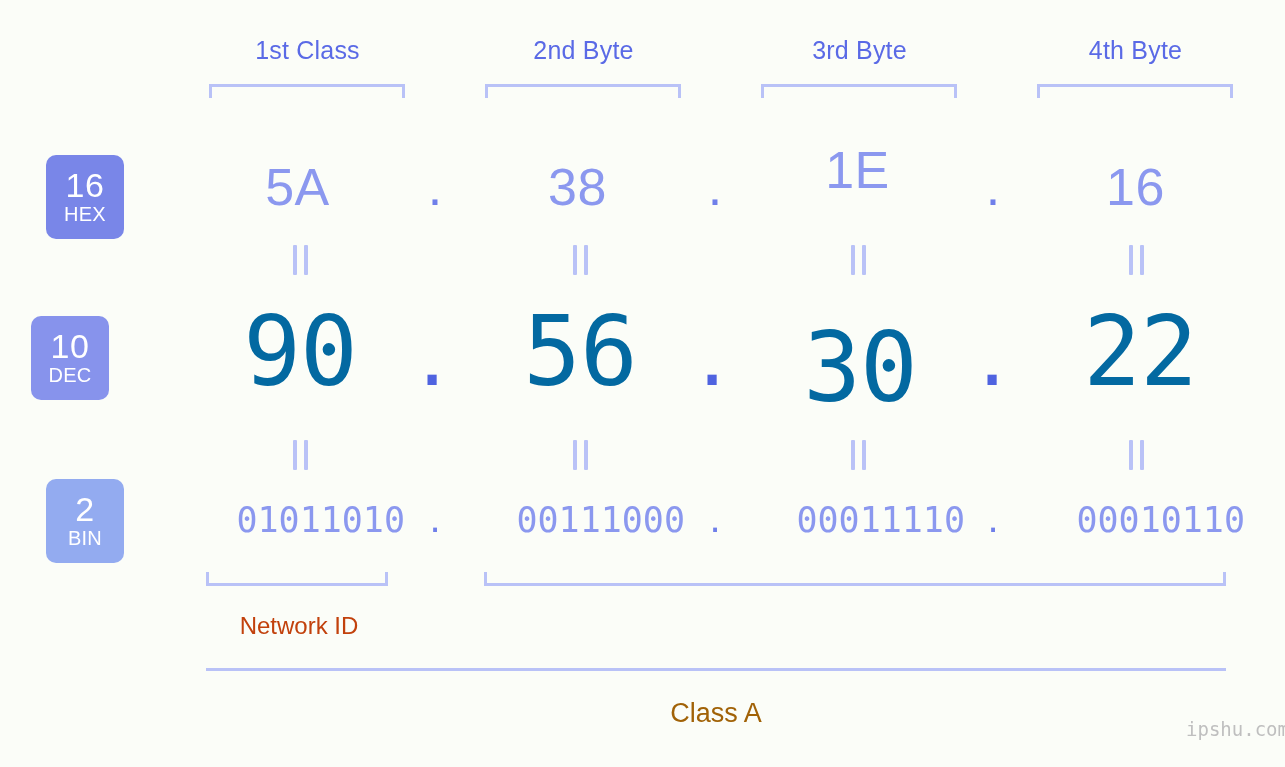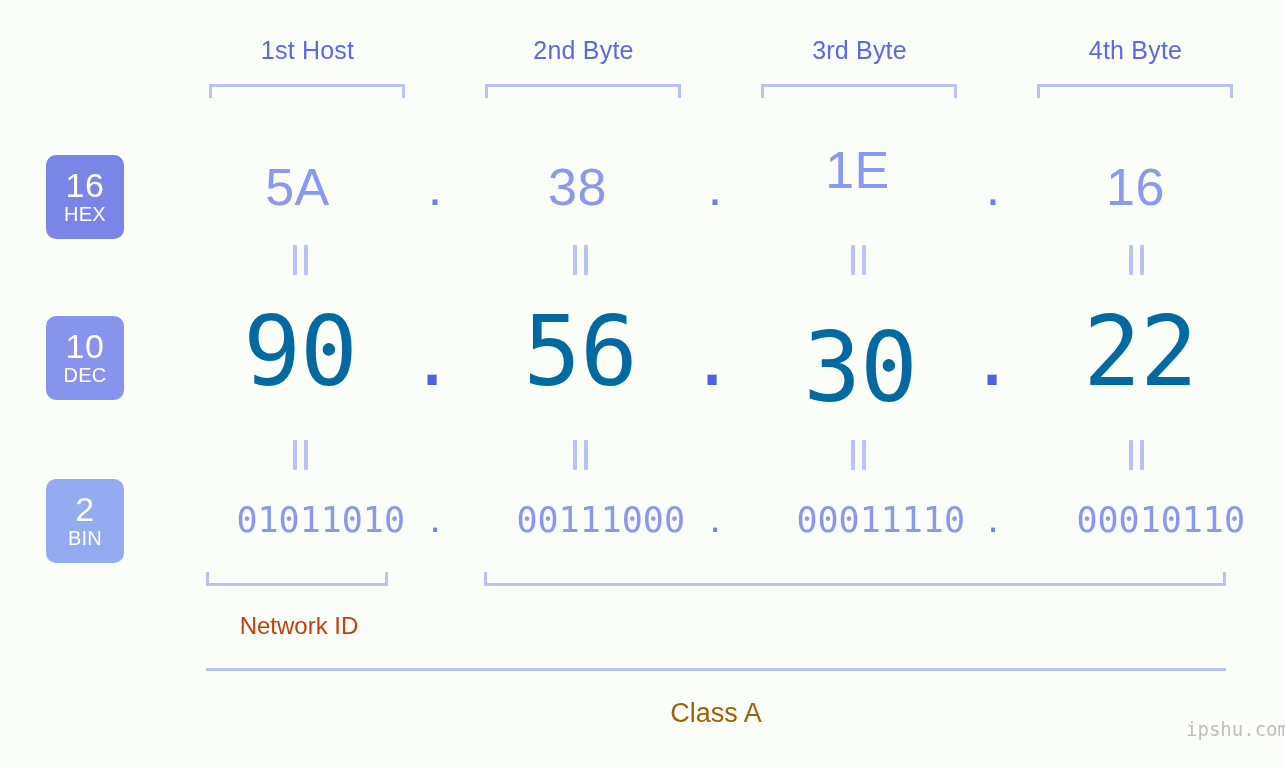--- a/index.html
+++ b/index.html
@@ -168,21 +168,21 @@
     font-size: 19px;
     color: #bfbfbf;
     white-space: nowrap;
   }
 </style>
 </head>
 <body>
 
 <div class="canvas">
 
-  <div class="abs byte-label" style="left:210px; top:36px; width:195px;">1st Host</div>
+  <div class="abs byte-label" style="left:210px; top:36px; width:195px;">1st Class</div>
   <div class="abs byte-label" style="left:486px; top:36px; width:195px;">2nd Byte</div>
   <div class="abs byte-label" style="left:762px; top:36px; width:195px;">3rd Byte</div>
   <div class="abs byte-label" style="left:1038px; top:36px; width:195px;">4th Byte</div>
 
   <div class="abs bracket-top" style="left:209px; top:84px; width:196px;"></div>
   <div class="abs bracket-top" style="left:485px; top:84px; width:196px;"></div>
   <div class="abs bracket-top" style="left:761px; top:84px; width:196px;"></div>
   <div class="abs bracket-top" style="left:1037px; top:84px; width:196px;"></div>
 
   <div class="abs badge hex" style="left:46px; top:155px;">
@@ -210,21 +210,21 @@
     </div>
   <div class="abs eq" style="left:845px; top:245px;">
       <i></i>
       <i></i>
     </div>
   <div class="abs eq" style="left:1123px; top:245px;">
       <i></i>
       <i></i>
     </div>
 
-  <div class="abs badge dec" style="left:46px; top:316px;">
+  <div class="abs badge dec" style="left:31px; top:316px;">
     <span class="num">10</span>
     <span class="sys">DEC</span>
   </div>
 
   <div class="abs row-dec">
     <div class="abs octet" style="left:200px; top:304px; width:200px;">90</div>
     <div class="abs dot" style="left:396px; top:304px; width:72px;">.</div>
     <div class="abs octet" style="left:480px; top:304px; width:200px;">56</div>
     <div class="abs dot" style="left:676px; top:304px; width:72px;">.</div>
     <div class="abs octet" style="left:760px; top:320px; width:200px;">30</div>

